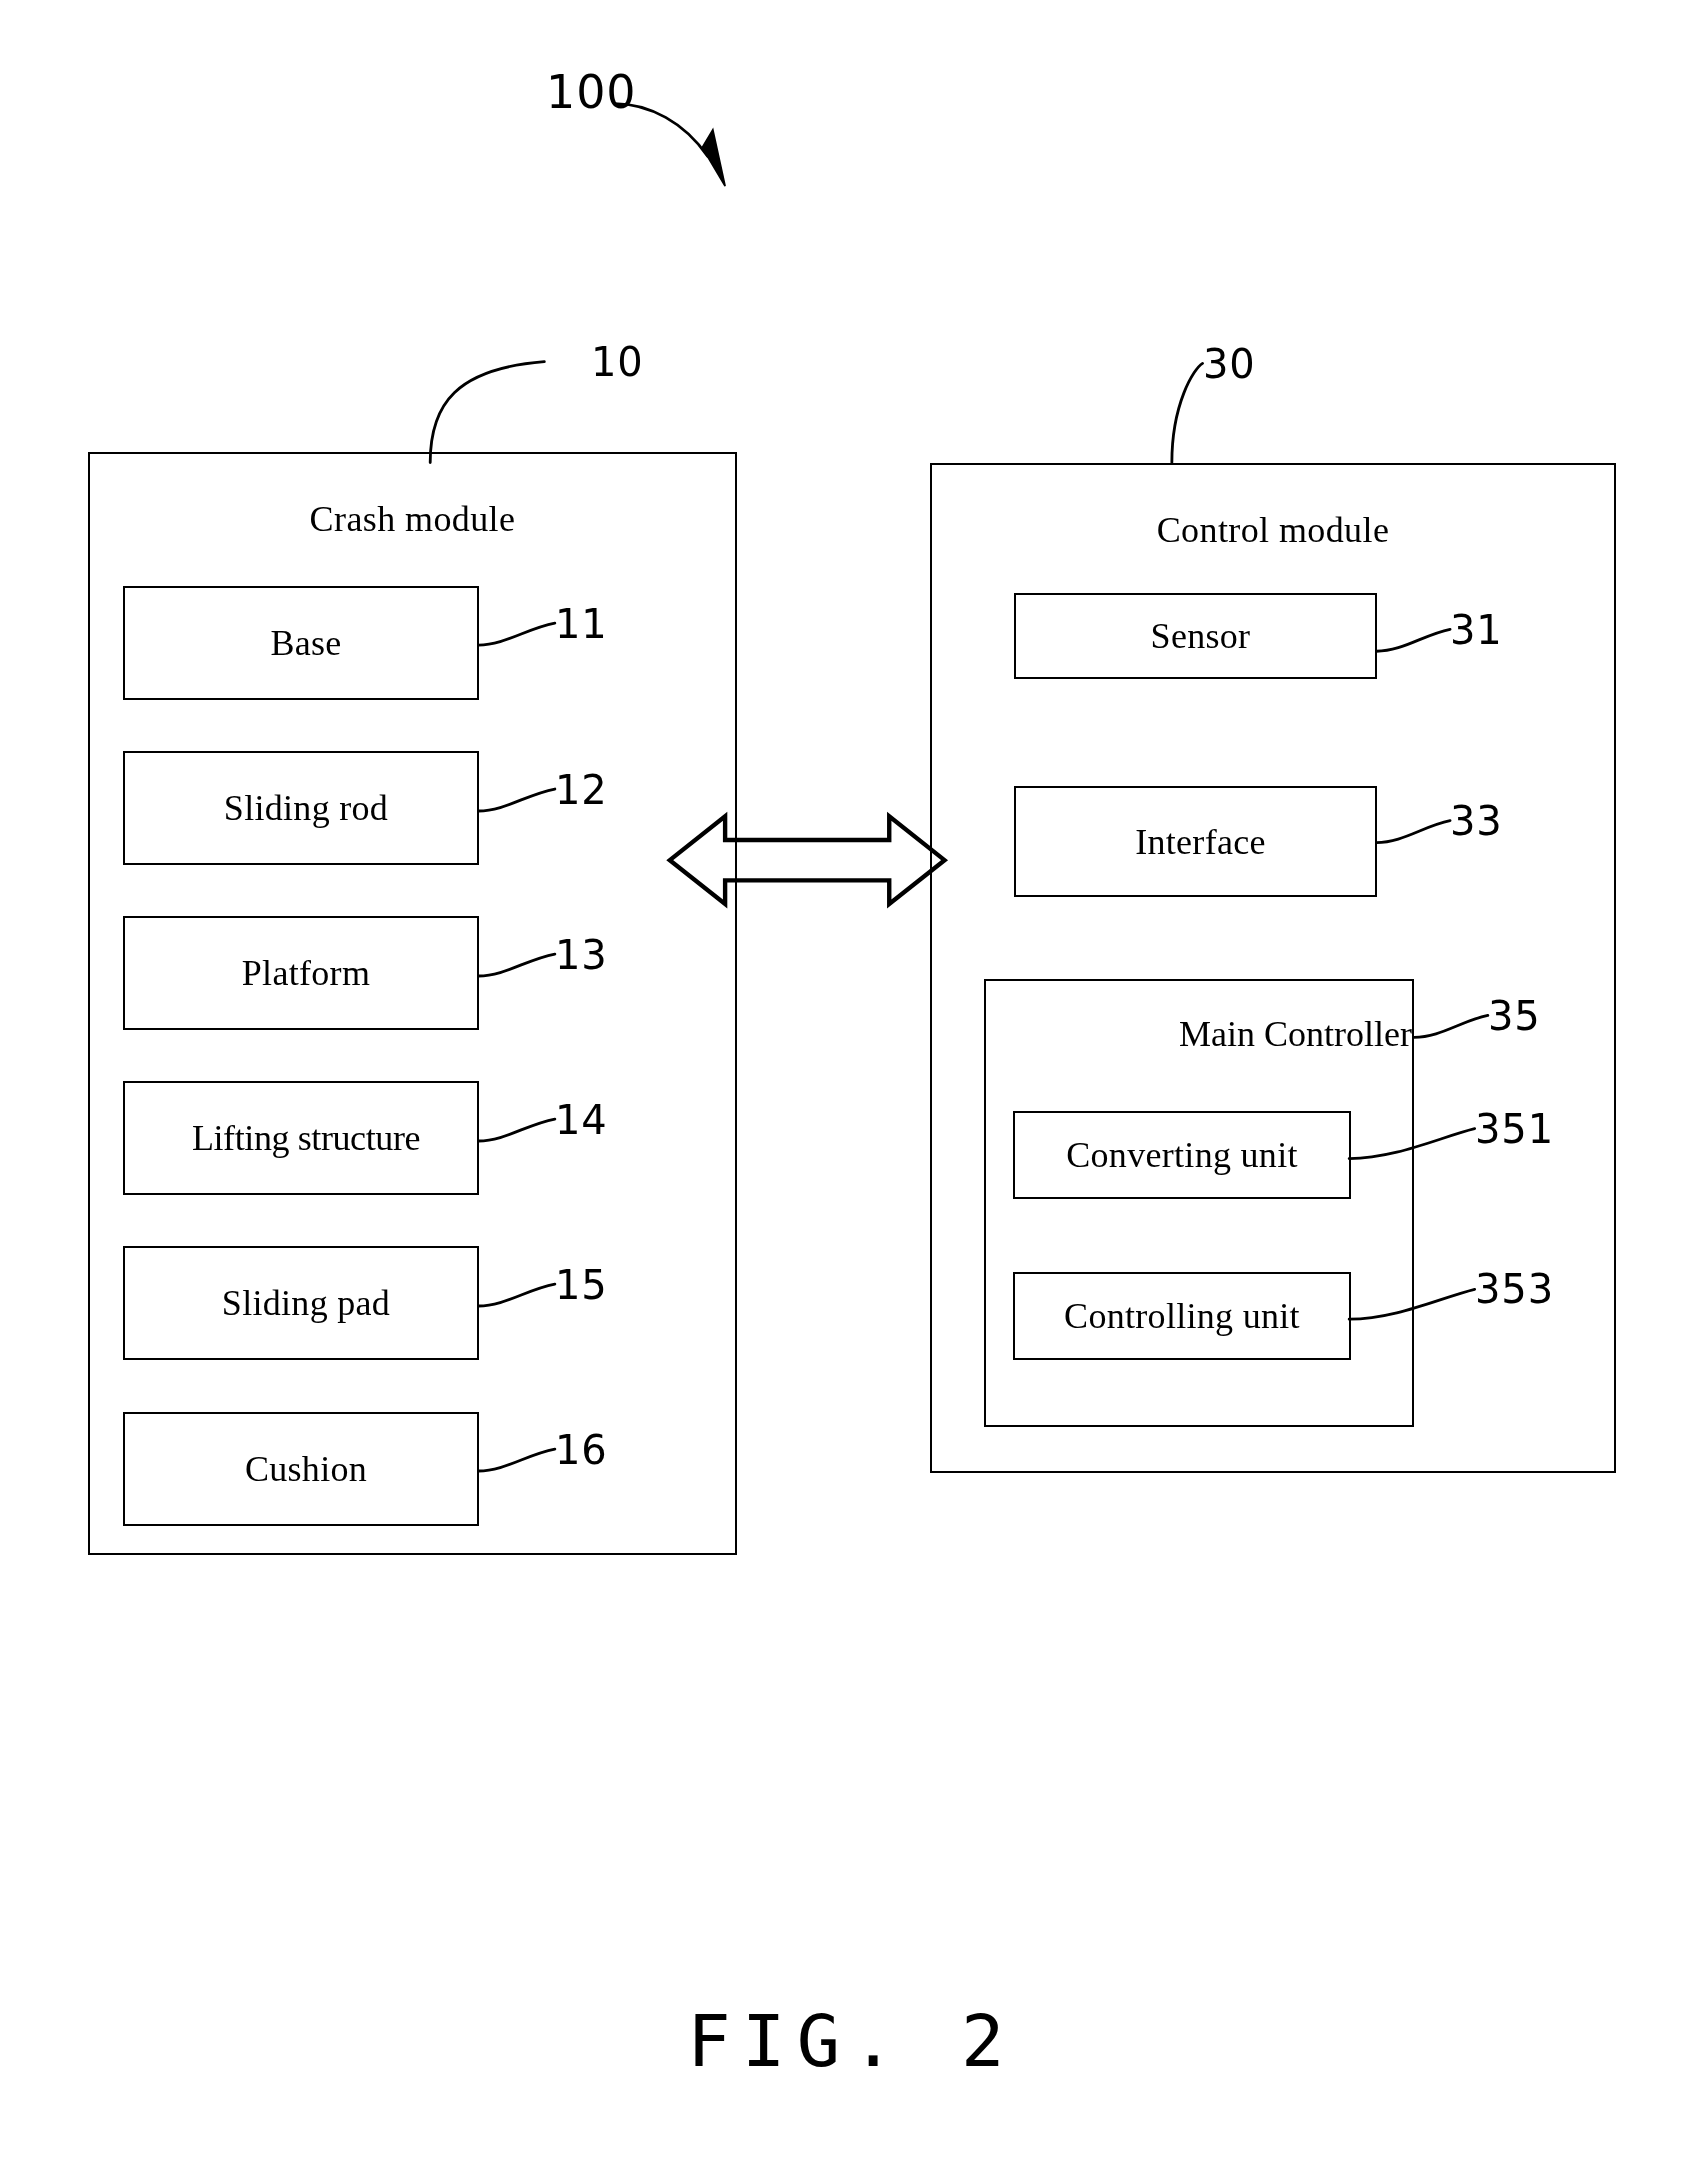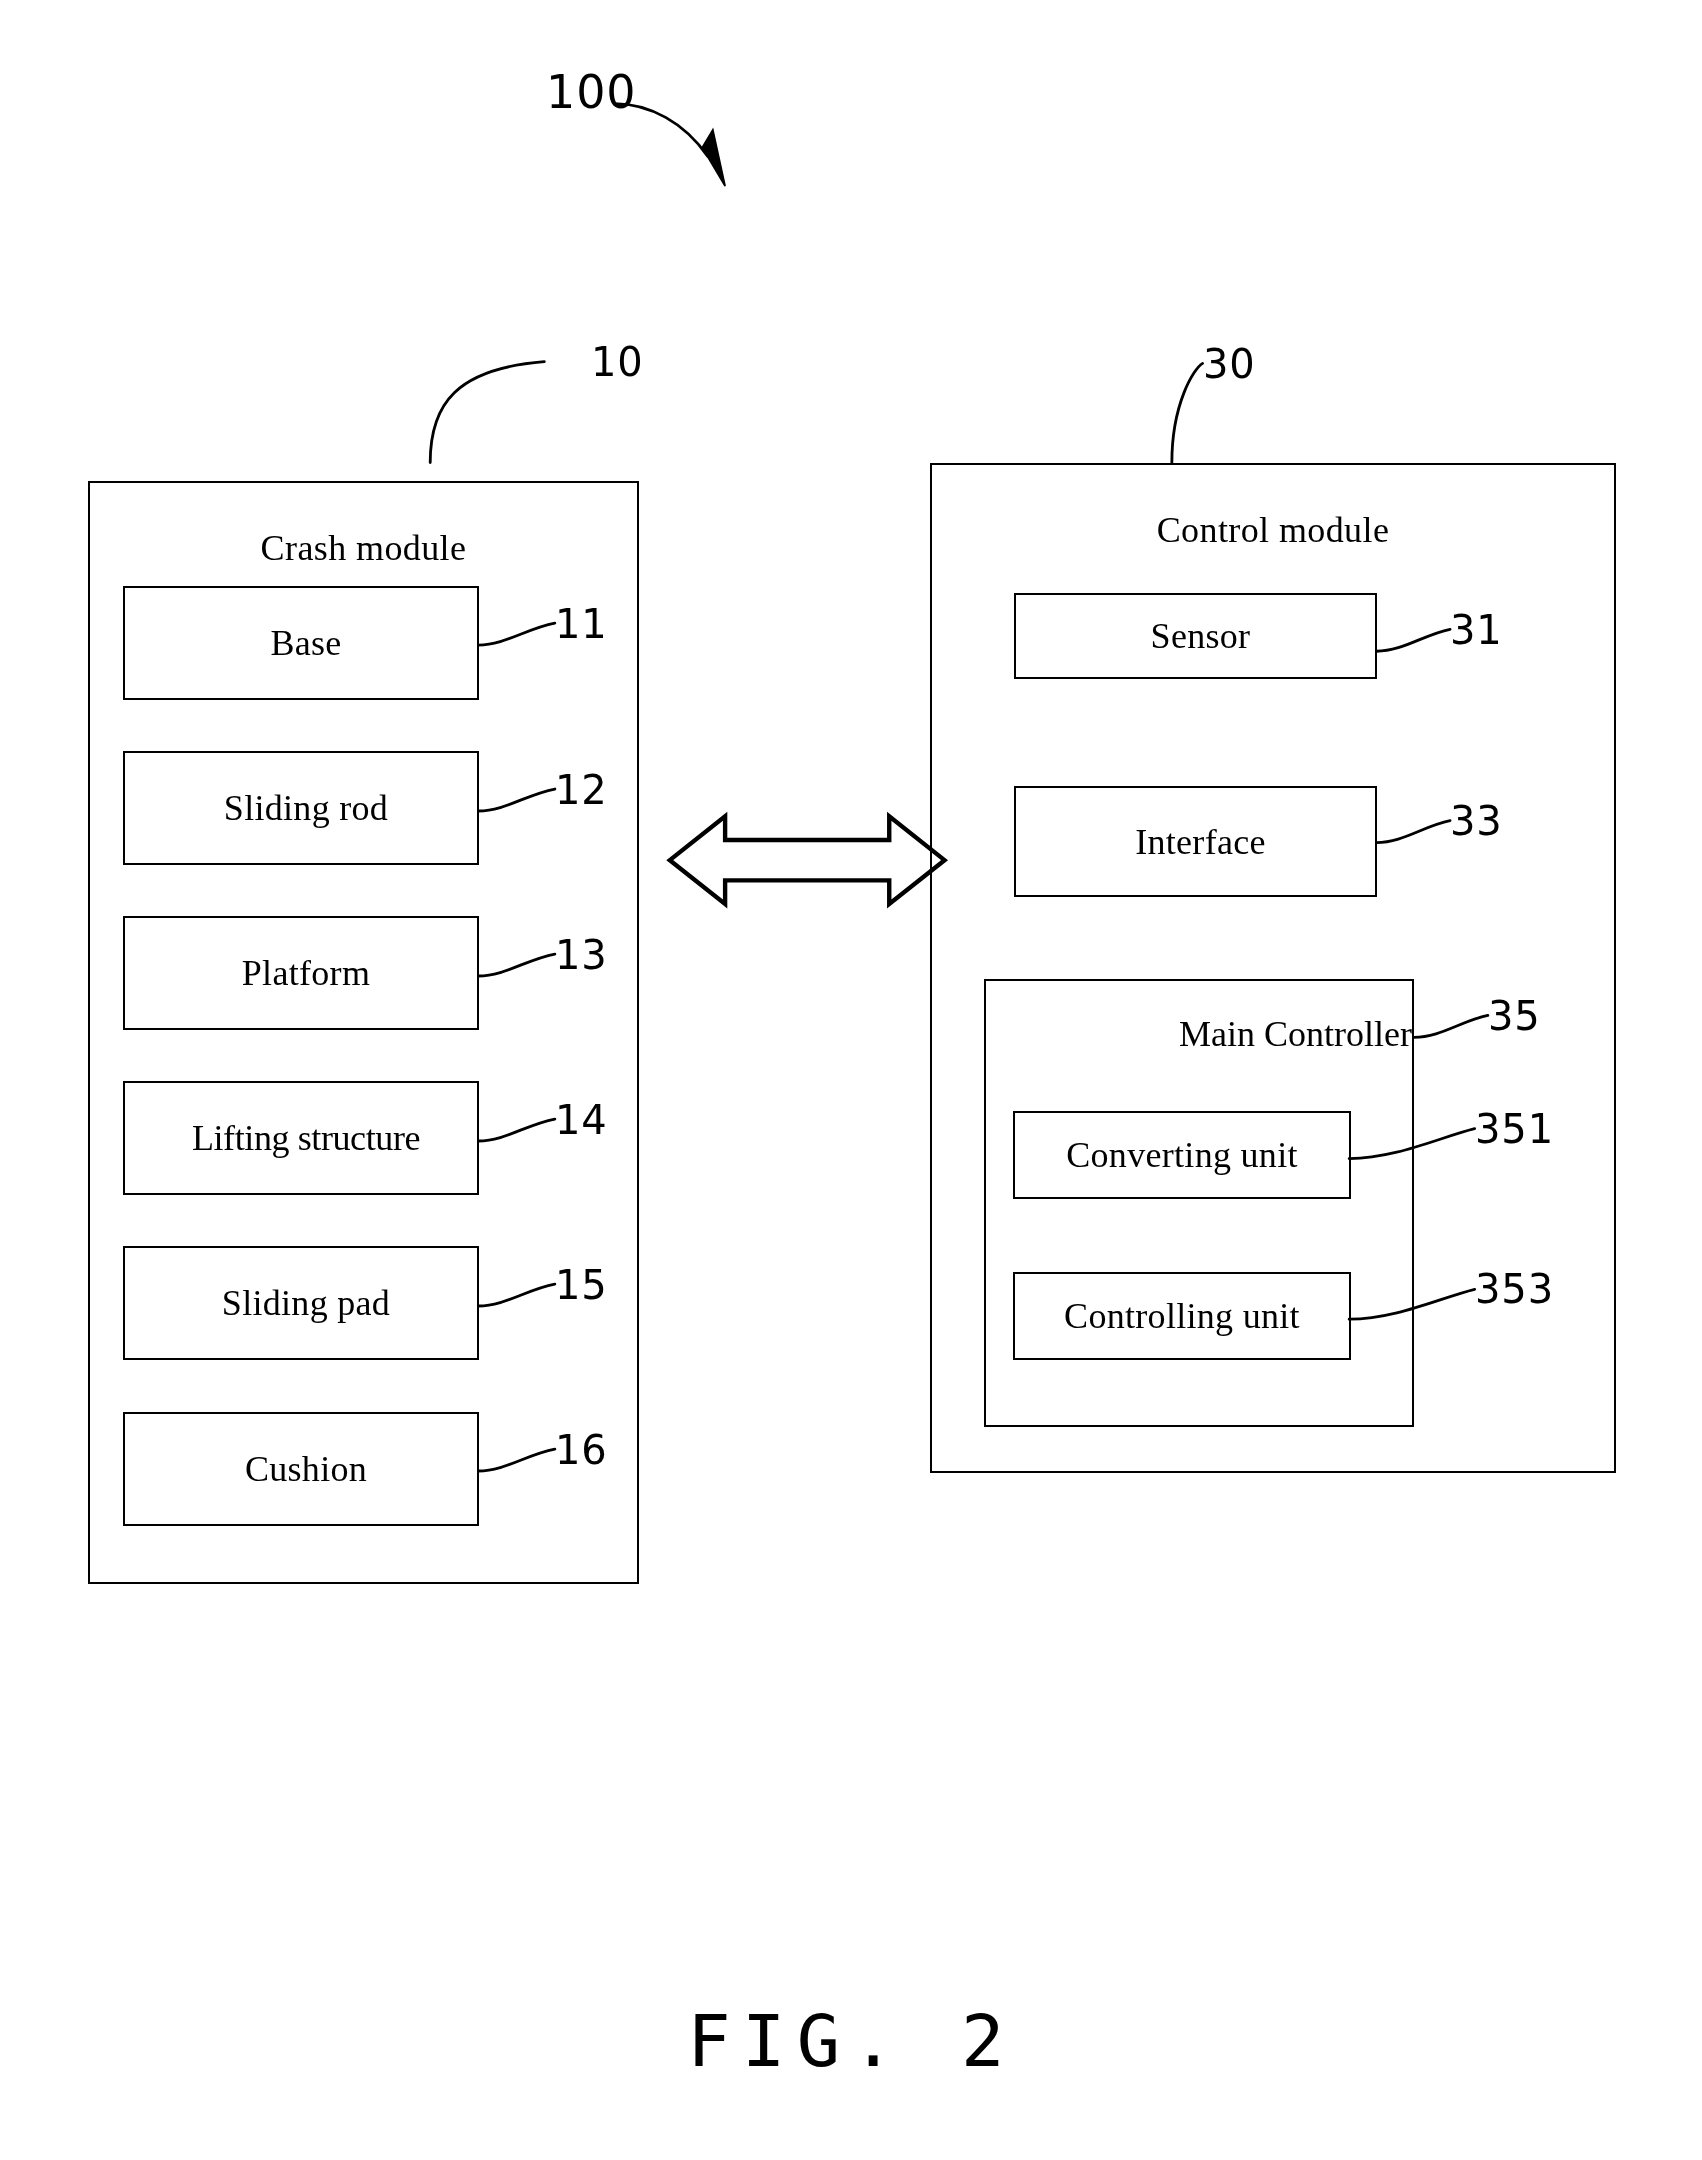--- a/index.html
+++ b/index.html
@@ -26,22 +26,22 @@
   }
 
   
   .module-box {
     position: absolute;
     border: 2.6px solid #000;
     box-sizing: border-box;
     background: transparent;
   }
   #crash-module-box {
-    left: 88px;  top: 481px;
-    width: 551px; height: 1103px; padding-left: 32px;
+    left: 88px;  top: 452px;
+    width: 649px; height: 1103px; padding-left: 32px;
   }
   #control-module-box {
     left: 930px; top: 463px;
     width: 686px; height: 1010px;
   }
 
   .module-title {
     position: absolute;
     left: 0; right: 0;
     text-align: center;

